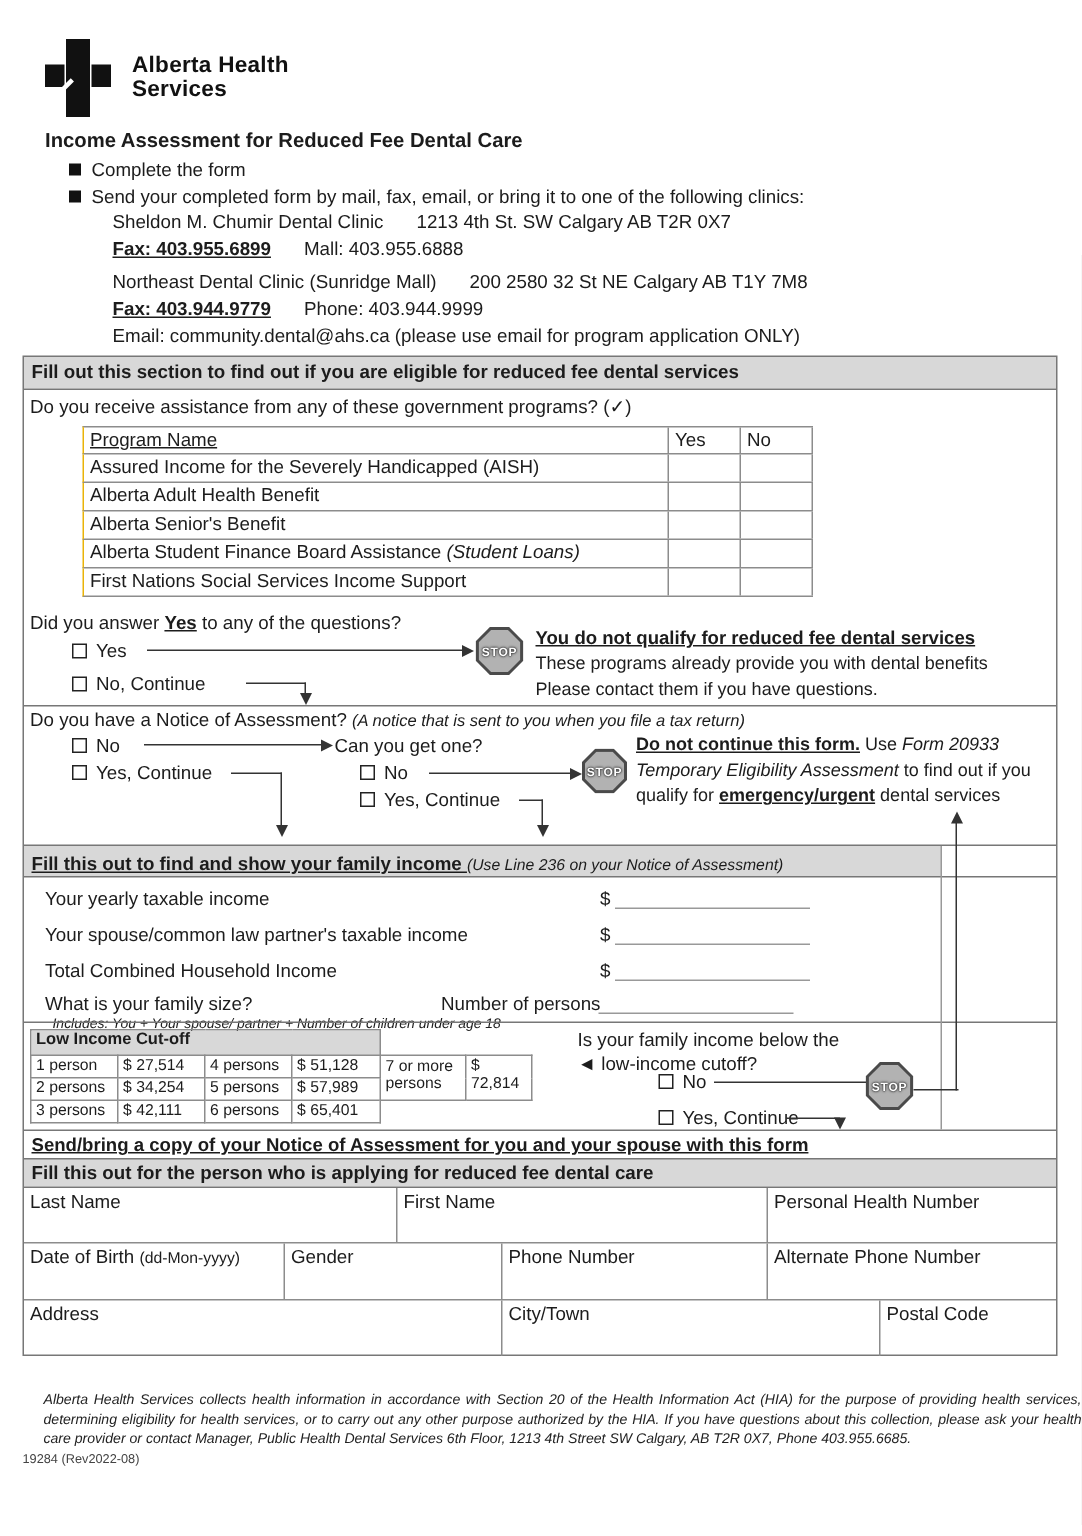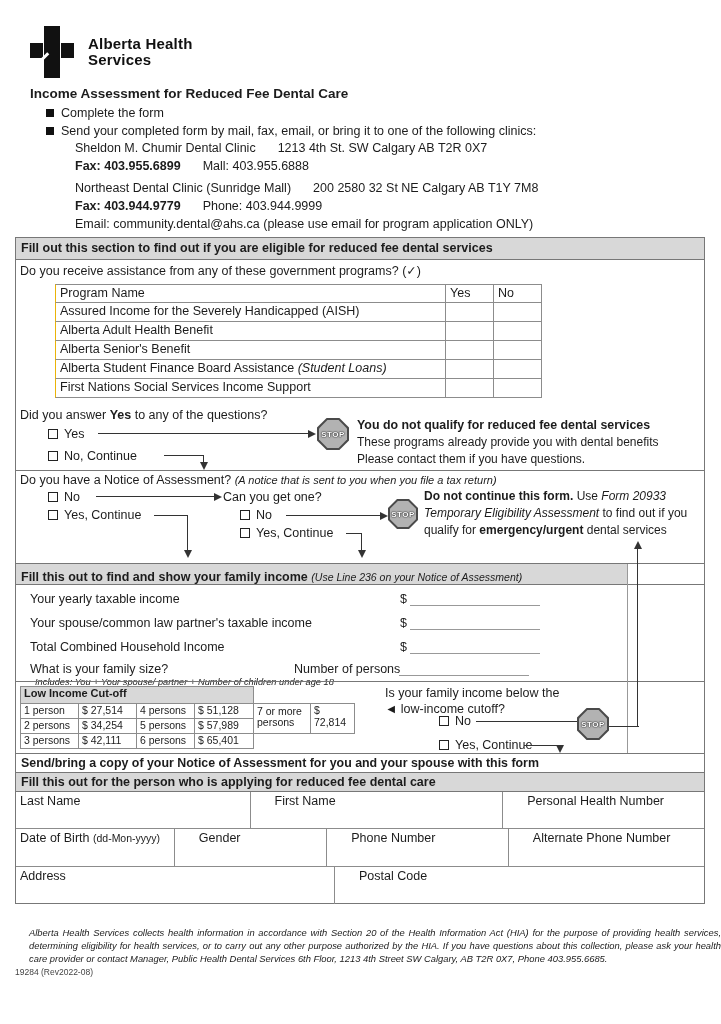--- a/index.html
+++ b/index.html
@@ -15,21 +15,21 @@
   .cross .vbar { position:absolute; left:14px; top:0; width:16px; height:52px; background:#111; }
   .cross .lsq  { position:absolute; left:0;  top:17px; width:13px; height:15px; background:#111; }
   .cross .rsq  { position:absolute; left:31px; top:17px; width:13px; height:15px; background:#111; }
   .cross .notch{ position:absolute; left:8px; top:30px; width:12px; height:3px; background:#fff; transform:rotate(-45deg); }
   .logo-text { position:absolute; left:58px; top:10px; font-weight:bold; font-size:15px; line-height:16px; color:#111; letter-spacing:0.2px; }
   
   .title { position:absolute; left:30px; top:86px; font-weight:bold; font-size:13.5px; }
   .line { position:absolute; font-size:12.5px; white-space:nowrap; }
   .bullet { display:inline-block; width:8px; height:8px; background:#111; margin-right:7px; }
   .gap20 { margin-left:22px; }
-  .b { font-weight:bold; }
+  .b { font-weight:bold;text-decoration:underline; }
   .i { font-style:italic; }
   
   .box { position:absolute; left:15px; top:237px; width:690px; border:1px solid #777; }
   .sec { position:relative; width:100%; border-top:1px solid #777; }
   .sec.first { border-top:none; }
   .grayhdr { background:#d8d8d8; font-weight:bold; font-size:12.5px; padding:3px 0 0 5px; }
   .abs { position:absolute; white-space:nowrap; }
   .fs12 { font-size:12.5px; }
   
   .cb { display:inline-block; width:10px; height:10px; border:1.5px solid #222; margin-right:6px; vertical-align:-1px; background:#fff; }
@@ -56,21 +56,21 @@
   .pc.yn   { flex:0 0 48px; }
   
   .fill-line { position:absolute; height:15px; border-bottom:1px solid #999; }
   
   .ctable { position:absolute; left:4px; top:4px; border-collapse:collapse; table-layout:fixed; font-size:10.5px; }
   .ctable td { border:1px solid #8c8c8c; padding:0 3px; height:15px; overflow:hidden; vertical-align:top; }
   .ctable td.hdr { background:#d8d8d8; font-weight:bold; font-size:11px; height:17px; }
   .ctable td.ghost { border:none; }
   .ctable td.wrap { white-space:normal; line-height:11px; padding-top:2px; }
   
-  .app-row { display:flex; border-bottom:1px solid #8c8c8c;gap:20px; }
+  .app-row { display:flex; border-bottom:1px solid #8c8c8c; }
   .app-row.last { border-bottom:none; }
   .app-cell { border-right:1px solid #8c8c8c; padding:2px 0 0 4px; font-size:12.5px; overflow:hidden; white-space:nowrap; }
   .app-cell.lastcell { border-right:none; }
   .dob-note { font-size:10.5px; }
   
   .privacy { position:absolute; left:29px; top:926px; width:692px; font-size:9.4px; font-style:italic;
     line-height:13px; text-align:justify; color:#222; white-space:normal; }
   .formid { position:absolute; left:15px; top:967px; font-size:8.5px; color:#444; }
   .note-sm { font-size:11px; font-style:italic; }
 </style>
@@ -319,20 +319,21 @@
         <div class="app-cell lastcell" style="width:192px;"><span>Personal Health Number</span></div>
       </div>
       <div class="app-row" style="height:38px;">
         <div class="app-cell" style="width:174px;"><span>Date of Birth </span><span class="dob-note">(dd-Mon-yyyy)</span></div>
         <div class="app-cell" style="width:145px;"><span>Gender</span></div>
         <div class="app-cell" style="width:177px;"><span>Phone Number</span></div>
         <div class="app-cell lastcell" style="width:192px;"><span>Alternate Phone Number</span></div>
       </div>
       <div class="app-row last" style="height:37px;">
         <div class="app-cell" style="width:319px;"><span>Address</span></div>
+        <div class="app-cell" style="width:252px;"><span>City/Town</span></div>
         <div class="app-cell lastcell" style="width:117px;"><span>Postal Code</span></div>
       </div>
     </div>
   </div>
 
   <div style="position:absolute; left:627px; top:584px; height:169px; border-left:1px solid #999;"></div>
 
   <div class="vline" style="left:637px; top:548px; height:179px;"></div>
   <div class="hline" style="left:609px; top:726px; width:30px;"></div>
   <div class="ah-up" style="left:634px; top:541px;"></div>

